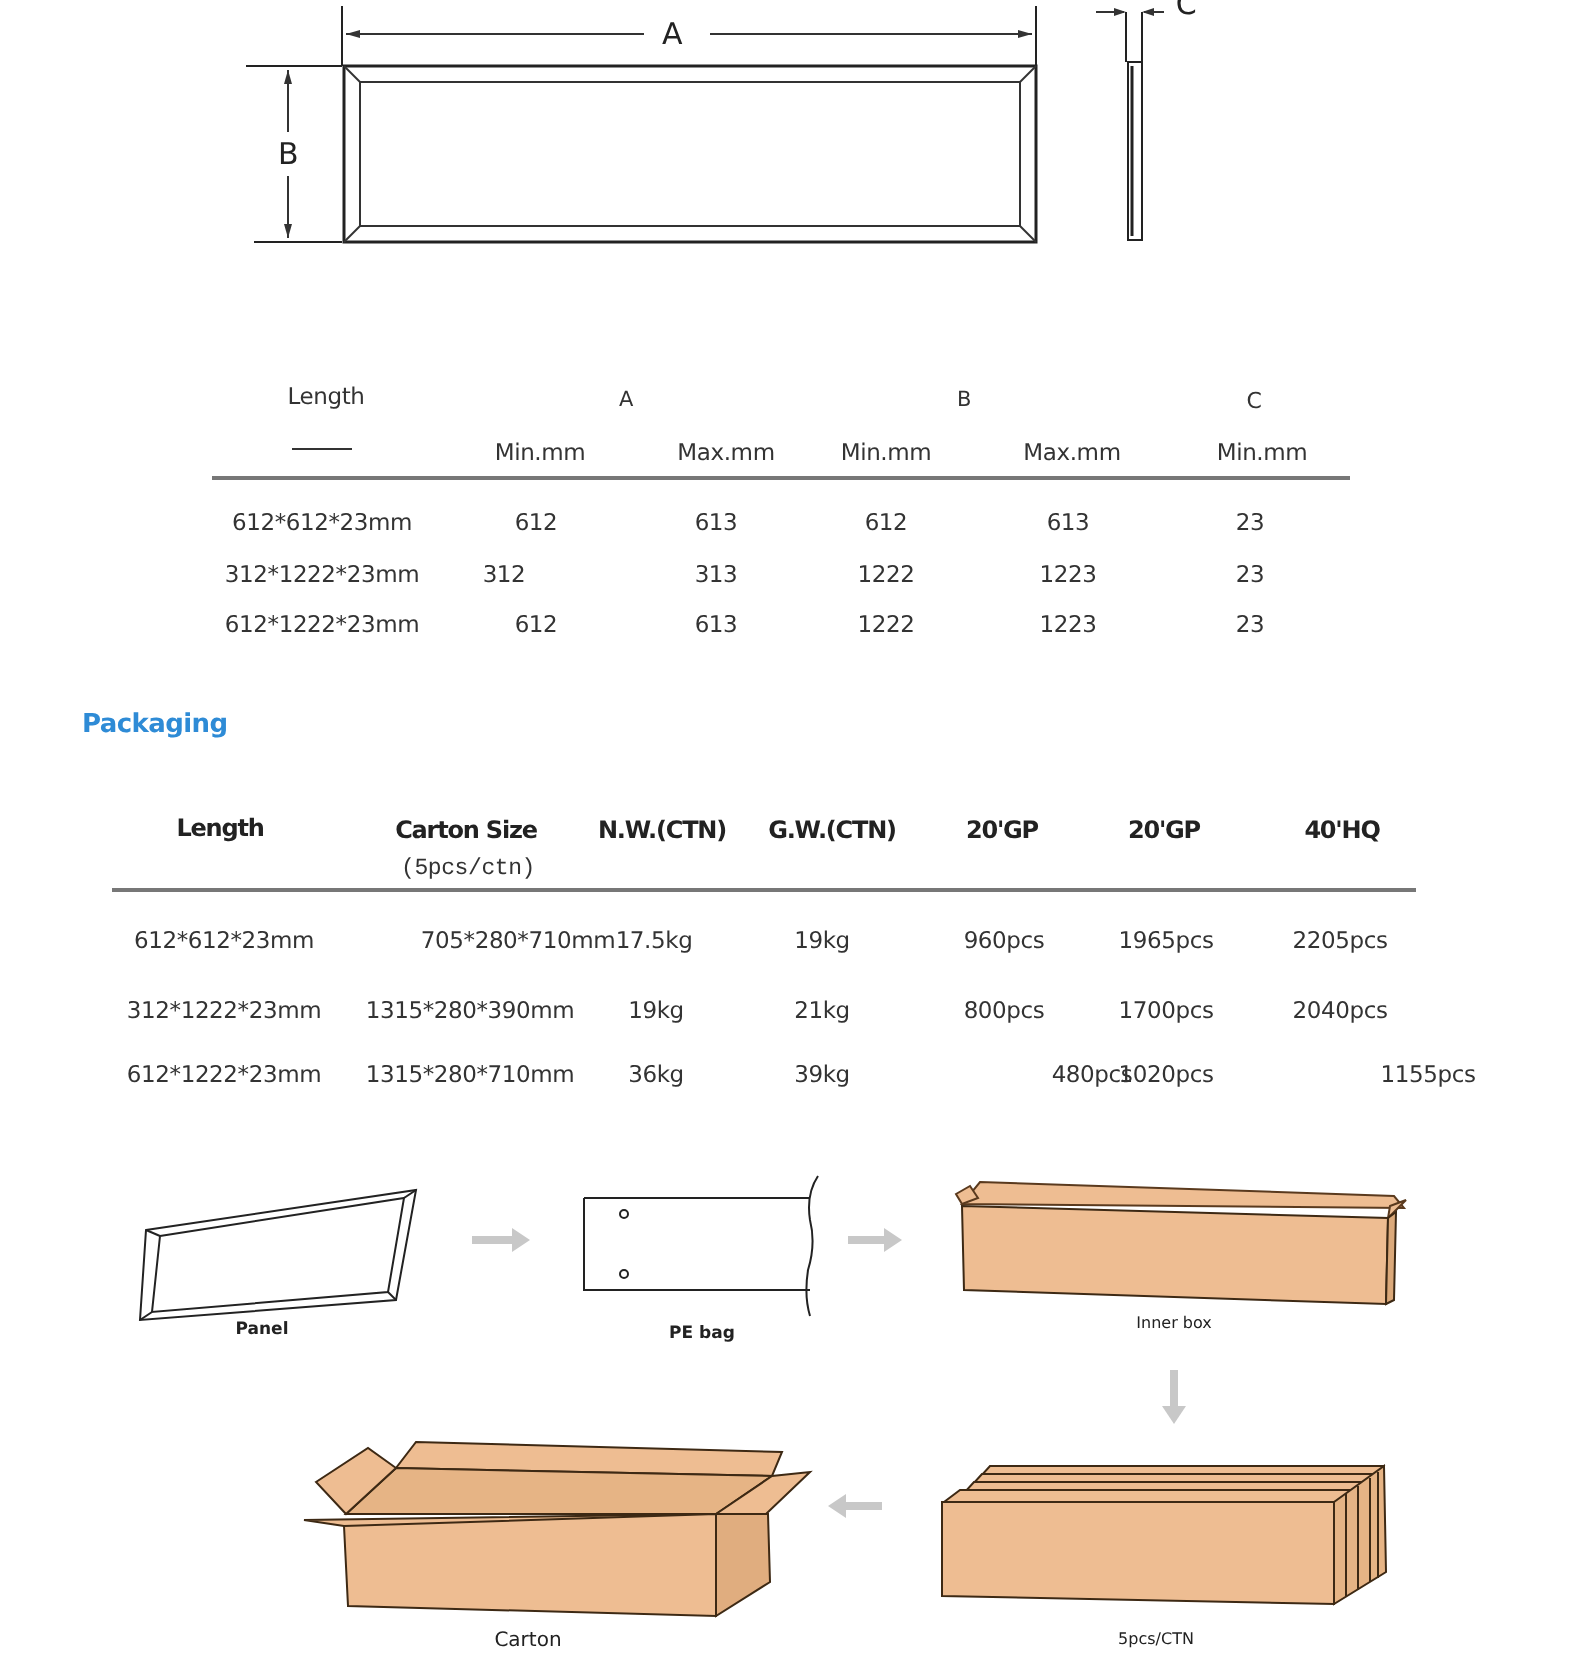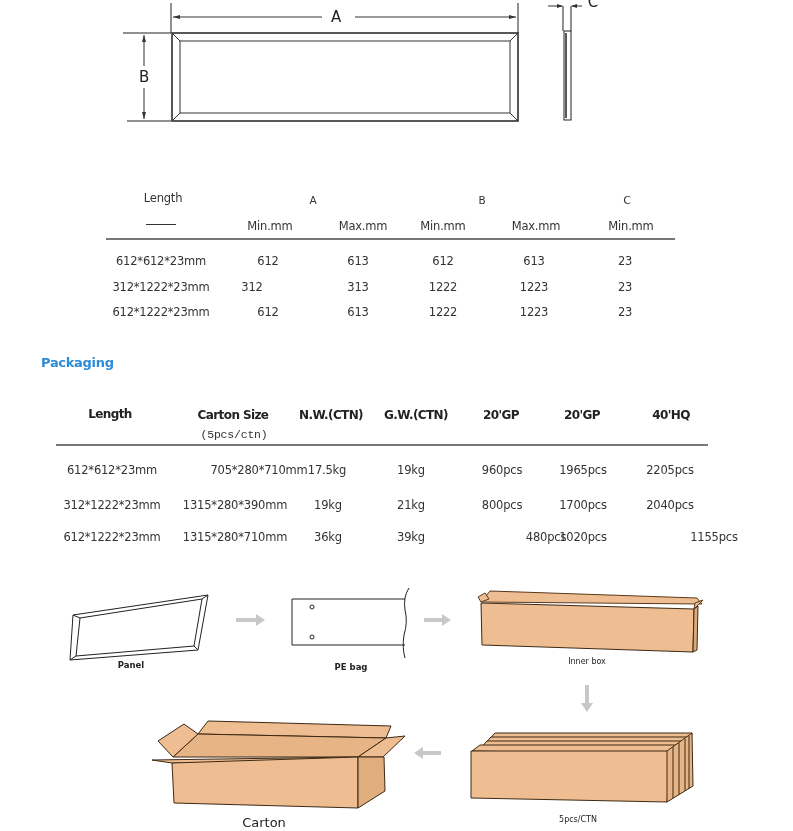--- a/index.html
+++ b/index.html
@@ -202,14 +202,14 @@
 
   <svg width="793" height="831" style="left:0;top:0;">
     <polygon points="208,721 391,726 386,738 198,734" fill="#eebd92" stroke="#3d2914" stroke-width="1"></polygon>
     <polygon points="198,734 386,738 358,757 173,757" fill="#e6b485" stroke="#3d2914" stroke-width="1"></polygon>
     <polygon points="158,741 184,724 198,734 173,757" fill="#eebd92" stroke="#3d2914" stroke-width="1"></polygon>
     <polygon points="358,757 386,738 405,736 383,757" fill="#eebd92" stroke="#3d2914" stroke-width="1"></polygon>
     <polygon points="152,760 358,757 339,764 172,763" fill="#eebd92" stroke="#3d2914" stroke-width="1"></polygon>
     <polygon points="172,763 358,757 358,808 174,803" fill="#eebd92" stroke="#3d2914" stroke-width="1"></polygon>
     <polygon points="358,757 384,757 385,791 358,808" fill="#e0ad7f" stroke="#3d2914" stroke-width="1"></polygon>
   </svg>
-  <div class="cap" style="left:264px;top:815px;font-size:13px;">Carton</div>
+  <div class="cap" style="left:264px;top:815px;font-size:10px;">Carton</div>
 </div>
 
 </body></html>

